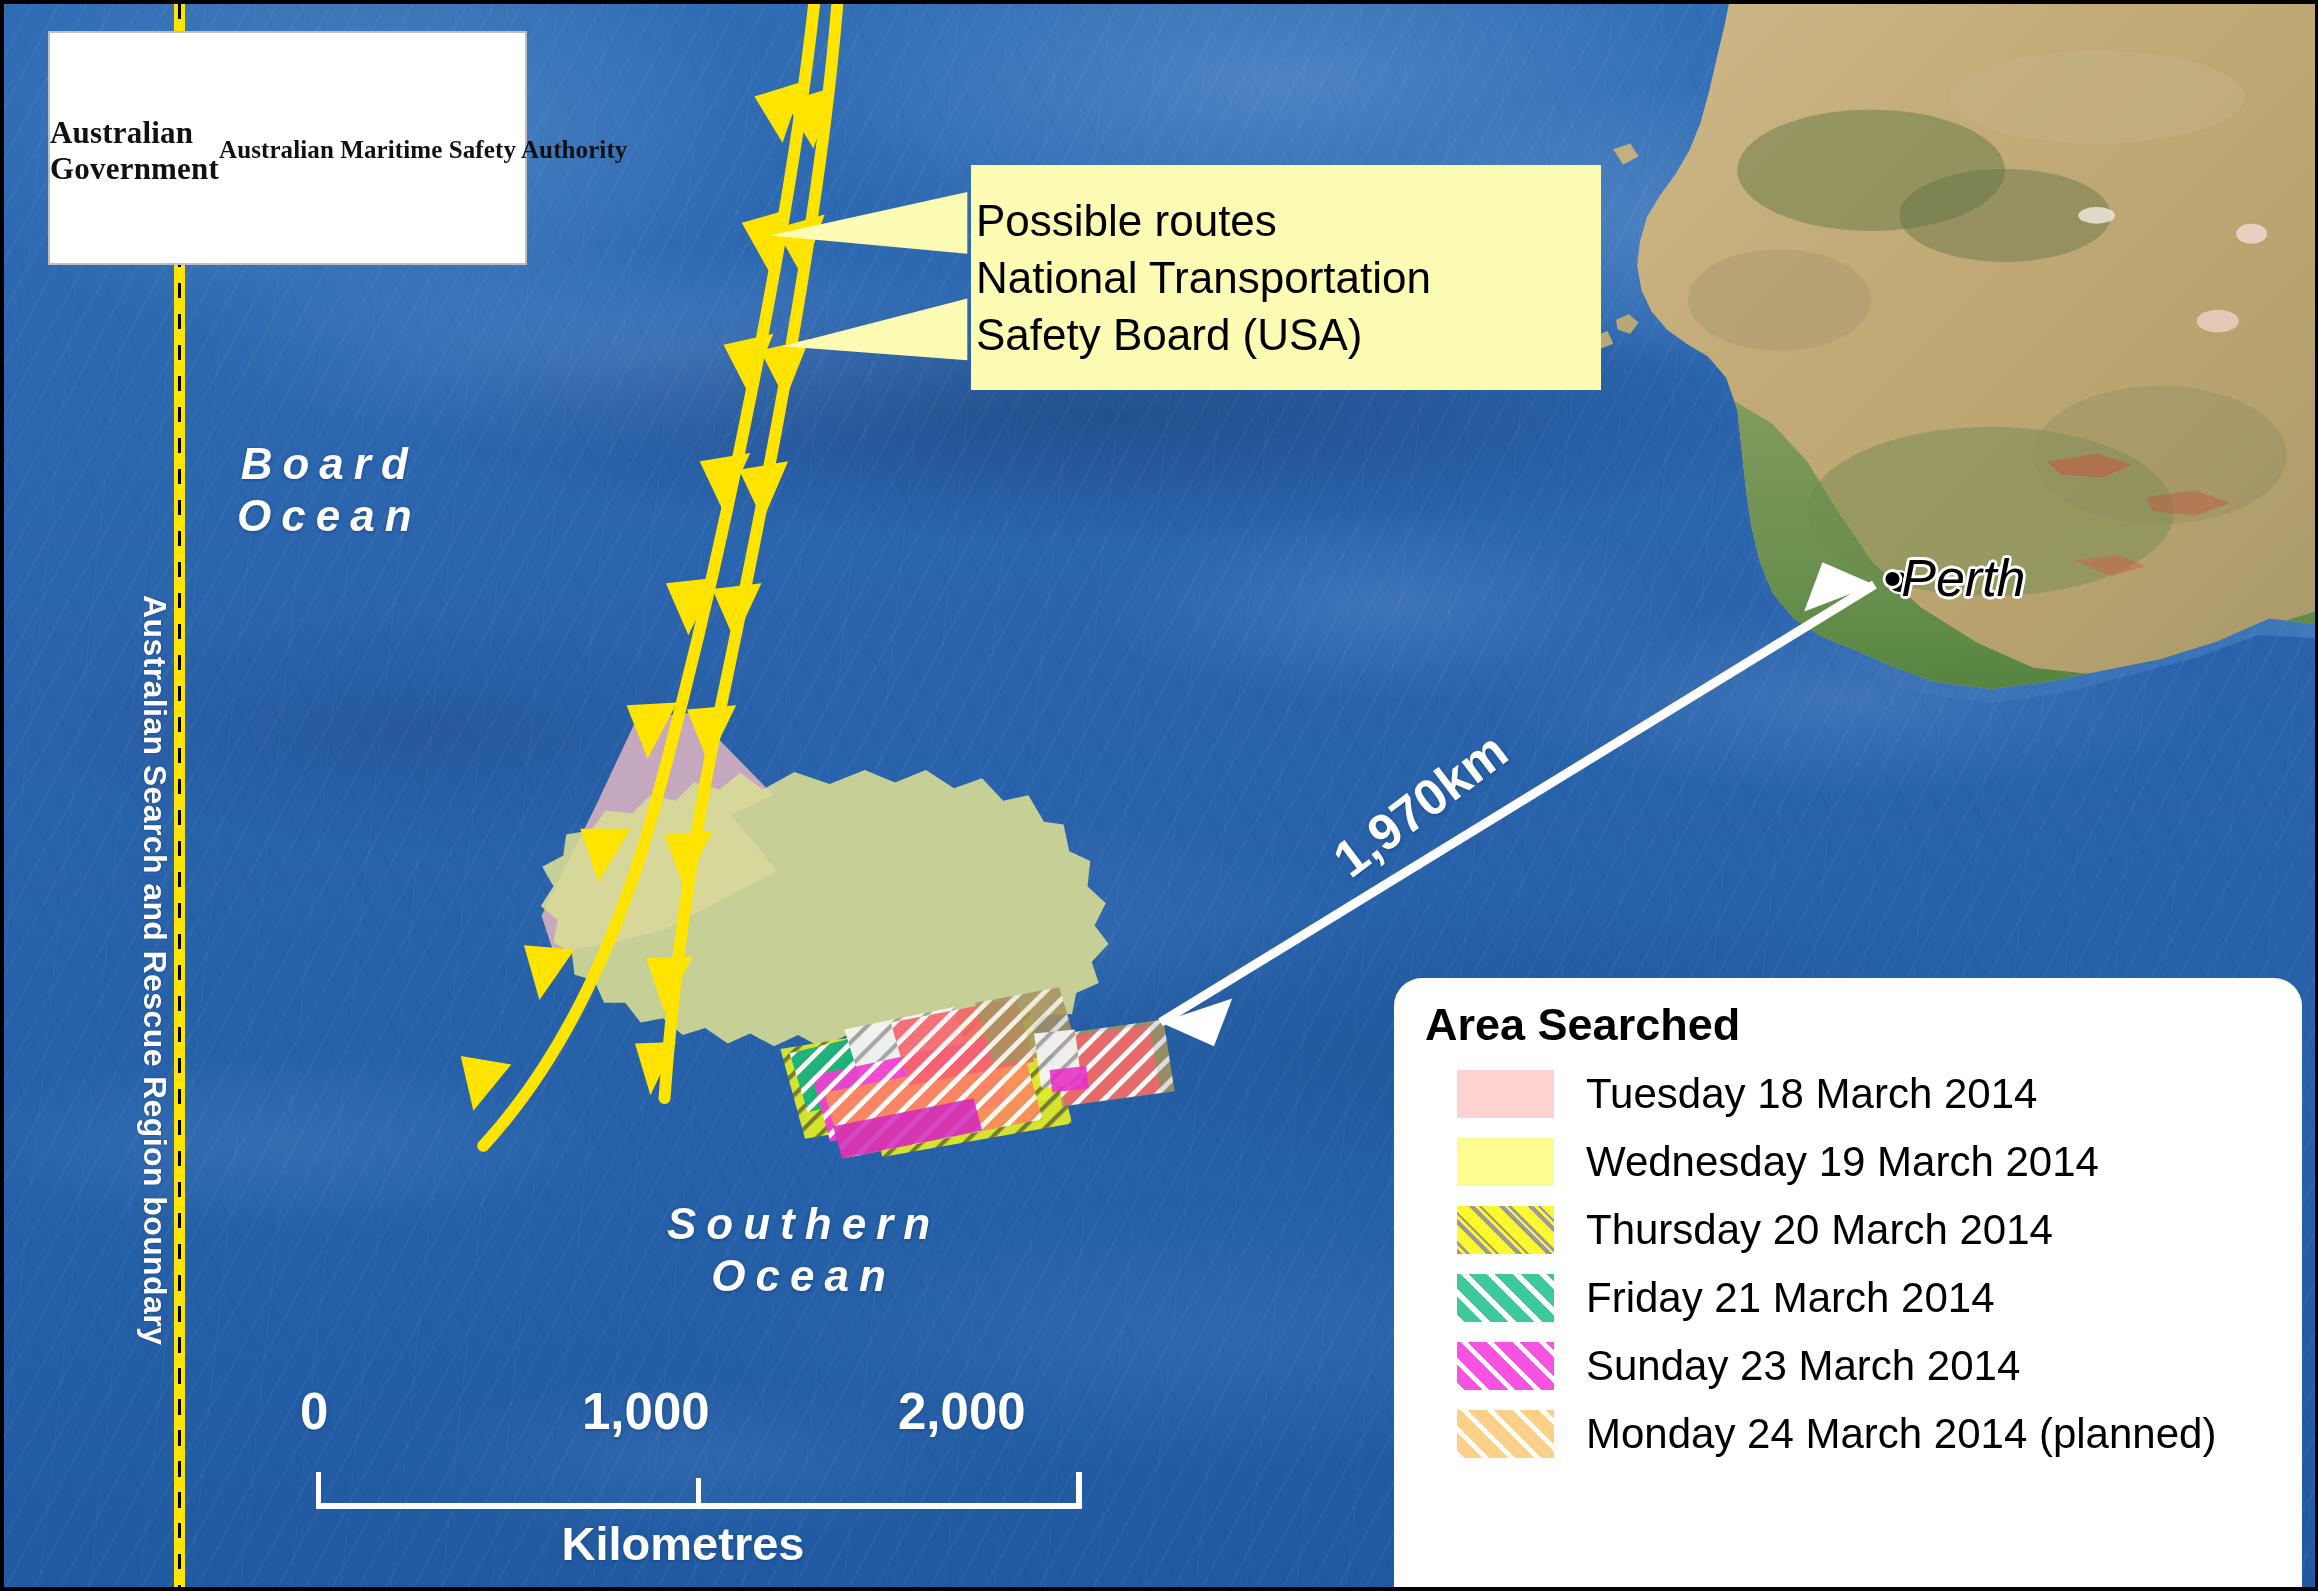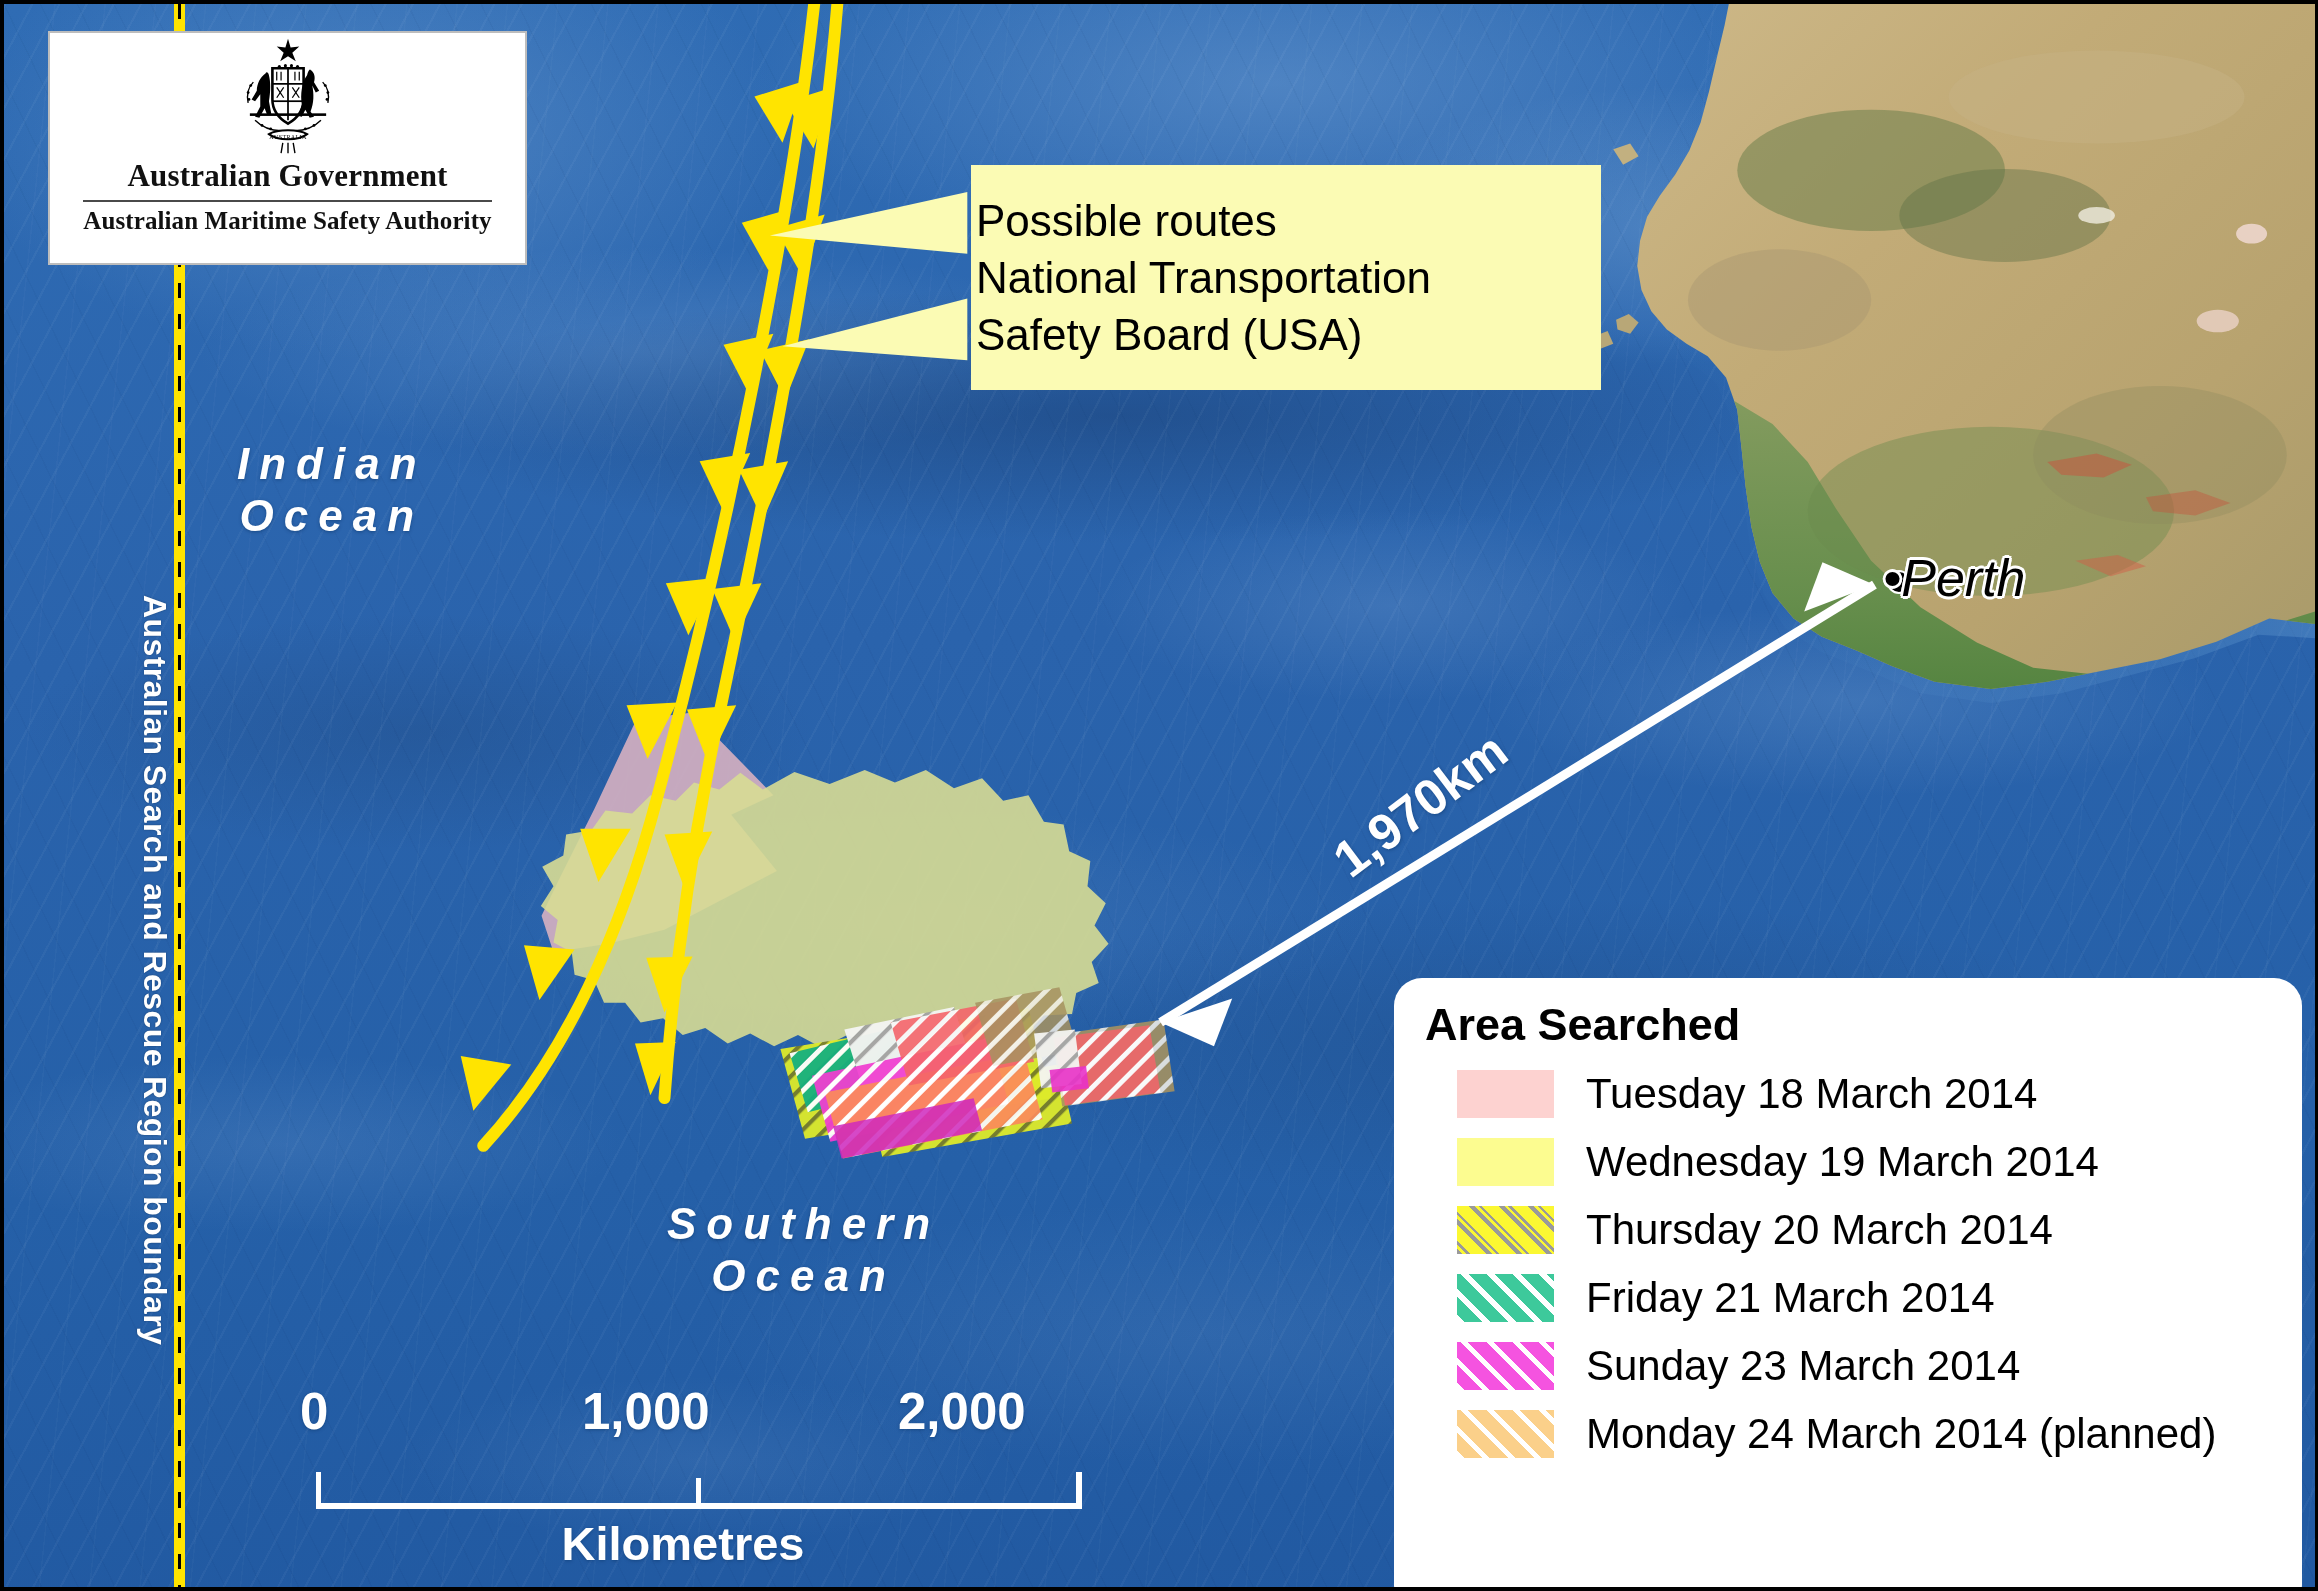--- a/index.html
+++ b/index.html
@@ -66,21 +66,21 @@
     letter-spacing:0.4px; white-space:nowrap;
     line-height:55px;
     text-shadow:0 0 2.1px rgba(0,0,0,.35);
   }
 
   
   .logo-box {
     position:absolute; left:44px; top:27px;
     width:479px; height:234px;
     background:#fff; border:2.1px solid #bdbdbd;
-    display:flex; flex-direction:column; align-items:center;
+    display:flex; flex-direction:row; align-items:center;
     padding-top:4.2px;
   }
   .crest { width:104px; height:118px; display:block; }
   .logo-gov {
     font-family:"Liberation Serif", serif;
     font-weight:bold; font-size:31px; color:#111;
     letter-spacing:0.2px; margin-top:2.8px;
   }
   .logo-rule { width:86%; height:2.8px; background:#4a4a4a; margin:5.6px 0 5px; }
   .logo-amsa {
@@ -461,21 +461,21 @@
       <path d="M38,112 C48,106 72,106 82,112 C72,120 48,120 38,112 Z" fill="#fff" stroke="#000" stroke-width="2.4"></path>
       <text x="60" y="118" font-family="Liberation Serif, serif" font-size="7" text-anchor="middle" fill="#000" letter-spacing="0.4">AUSTRALIA</text>
       <path d="M54,122 L52,134 M66,122 L68,134 M60,122 L60,134" stroke="#000" stroke-width="1.6" fill="none"></path>
     </svg>
     <div class="logo-gov">Australian Government</div>
     <div class="logo-rule"></div>
     <div class="logo-amsa">Australian Maritime Safety Authority</div>
   </div>
 
   <div class="ocean-label" id="indian-ocean">
-    <span>Indian</span>
+    <span>Board</span>
     <span class="l2">Ocean</span>
   </div>
   <div class="ocean-label" id="southern-ocean">
     <span>Southern</span>
     <span class="l2">Ocean</span>
   </div>
 
   <div class="callout-box">
     <div>Possible routes</div>
     <div>National Transportation</div>

